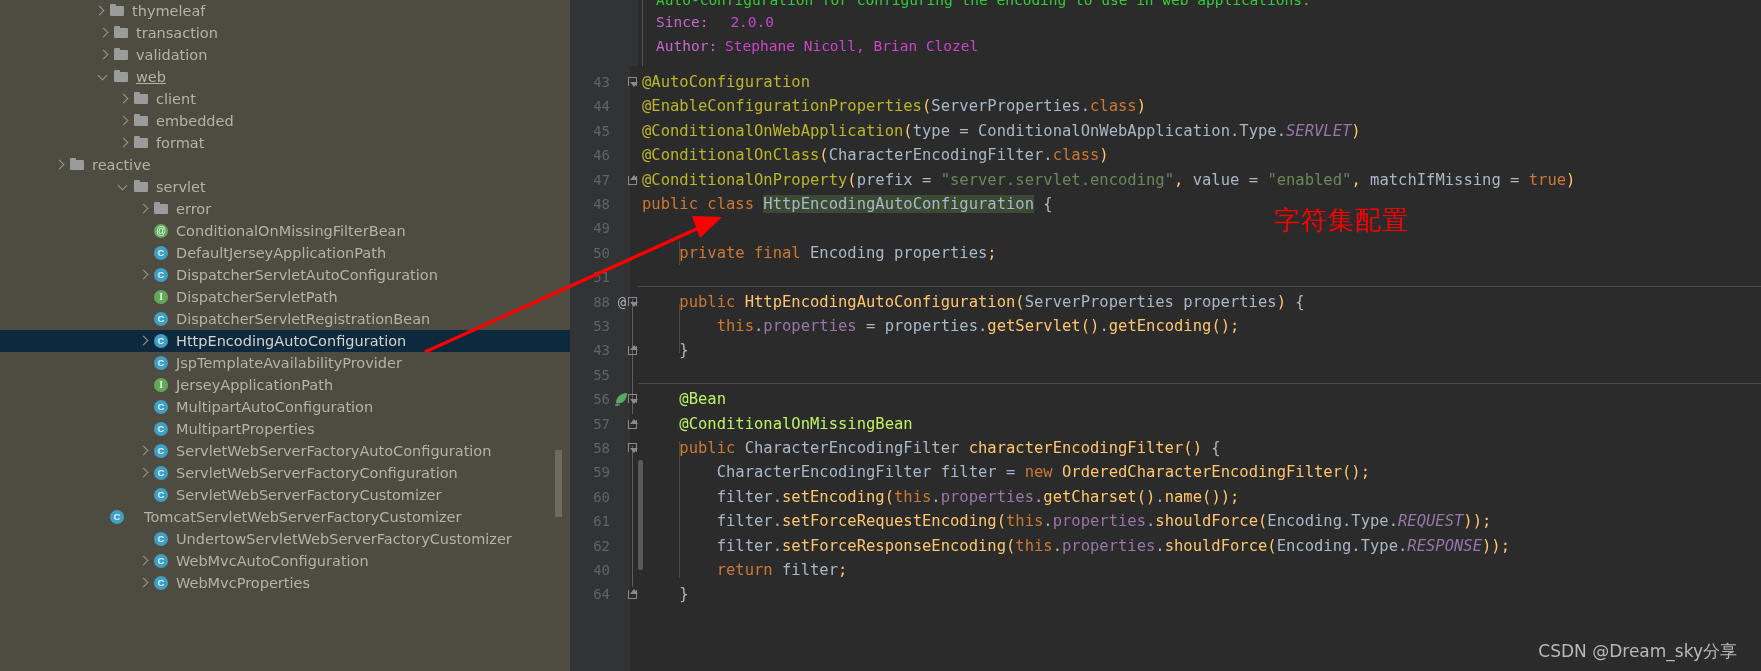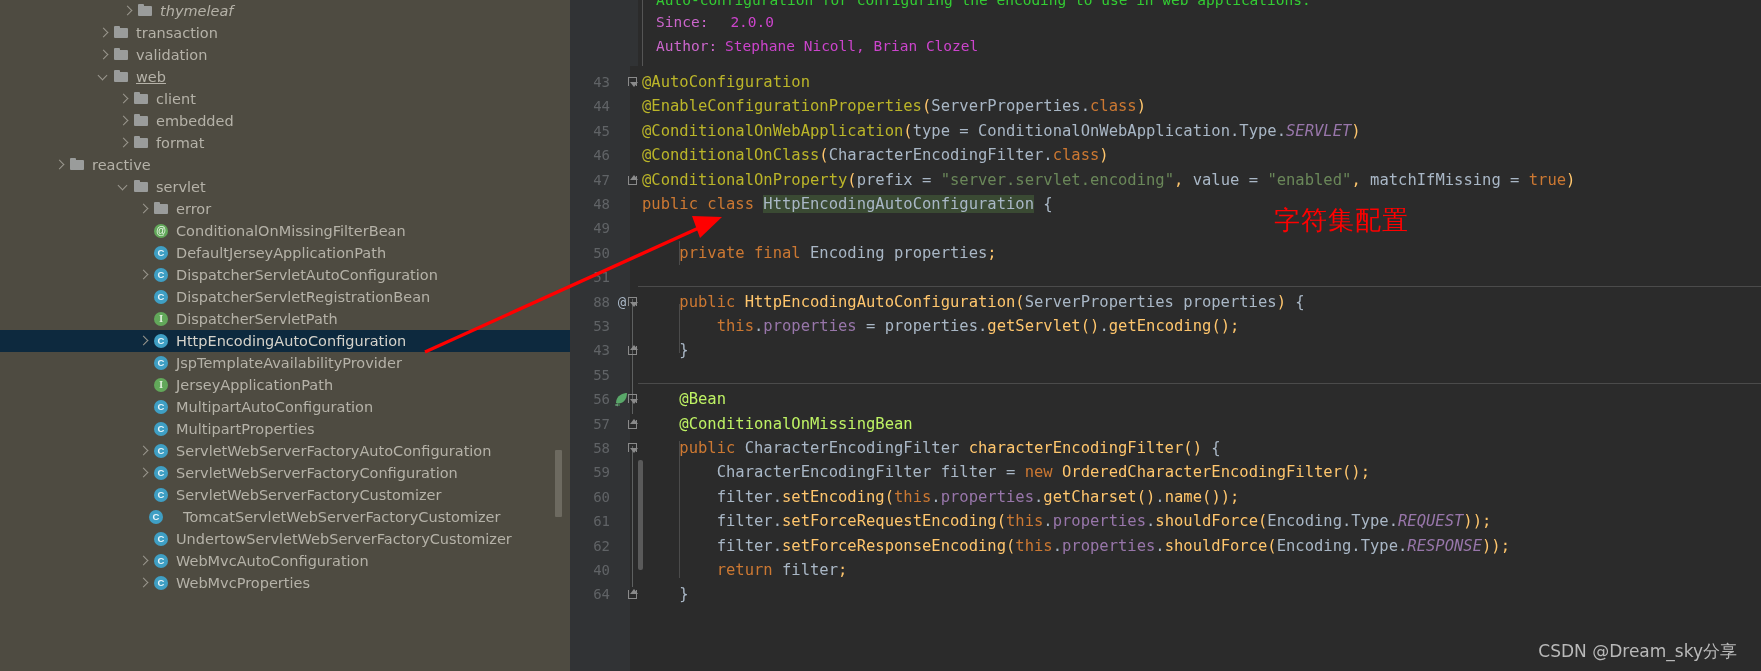--- a/index.html
+++ b/index.html
@@ -194,21 +194,21 @@
     font-family:"DejaVu Sans", sans-serif; z-index:9; white-space:nowrap;
   }
 </style>
 </head>
 <body>
 
 <div id="app">
 
   <div id="sidebar">
     <div id="tree-list">
-        <div class="tree-row" style="padding-left: 120px; font-style: italic;">
+        <div class="tree-row" style="padding-left: 92px;">
           <span class="arrow right"></span>
           <span class="ico folder"></span>
           <span class="tlabel">thymeleaf</span>
         </div>
         <div class="tree-row" style="padding-left: 96px;">
           <span class="arrow right"></span>
           <span class="ico folder"></span>
           <span class="tlabel">transaction</span>
         </div>
         <div class="tree-row" style="padding-left: 96px;">
@@ -261,28 +261,28 @@
           <span class="ico cls"></span>
           <span class="tlabel">DefaultJerseyApplicationPath</span>
         </div>
         <div class="tree-row" style="padding-left: 136px;">
           <span class="arrow right"></span>
           <span class="ico cls"></span>
           <span class="tlabel">DispatcherServletAutoConfiguration</span>
         </div>
         <div class="tree-row" style="padding-left: 136px;">
           <span class="arrow"></span>
-          <span class="ico cls"></span>
-          <span class="tlabel">DispatcherServletRegistrationBean</span>
-        </div>
-        <div class="tree-row" style="padding-left: 136px;">
-          <span class="arrow"></span>
           <span class="ico iface"></span>
           <span class="tlabel">DispatcherServletPath</span>
         </div>
+        <div class="tree-row" style="padding-left: 136px;">
+          <span class="arrow"></span>
+          <span class="ico cls"></span>
+          <span class="tlabel">DispatcherServletRegistrationBean</span>
+        </div>
         <div class="tree-row selected" style="padding-left: 136px;">
           <span class="arrow right"></span>
           <span class="ico cls"></span>
           <span class="tlabel">HttpEncodingAutoConfiguration</span>
         </div>
         <div class="tree-row" style="padding-left: 136px;">
           <span class="arrow"></span>
           <span class="ico cls"></span>
           <span class="tlabel">JspTemplateAvailabilityProvider</span>
         </div>
@@ -309,21 +309,21 @@
         <div class="tree-row" style="padding-left: 136px;">
           <span class="arrow right"></span>
           <span class="ico cls"></span>
           <span class="tlabel">ServletWebServerFactoryConfiguration</span>
         </div>
         <div class="tree-row" style="padding-left: 136px;">
           <span class="arrow"></span>
           <span class="ico cls"></span>
           <span class="tlabel">ServletWebServerFactoryCustomizer</span>
         </div>
-        <div class="tree-row" style="padding-left: 119px; gap: 12px;">
+        <div class="tree-row" style="padding-left: 80px; gap: 12px;">
           <span class="arrow"></span>
           <span class="ico cls"></span>
           <span class="tlabel">TomcatServletWebServerFactoryCustomizer</span>
         </div>
         <div class="tree-row" style="padding-left: 136px;">
           <span class="arrow"></span>
           <span class="ico cls"></span>
           <span class="tlabel">UndertowServletWebServerFactoryCustomizer</span>
         </div>
         <div class="tree-row" style="padding-left: 136px;">

